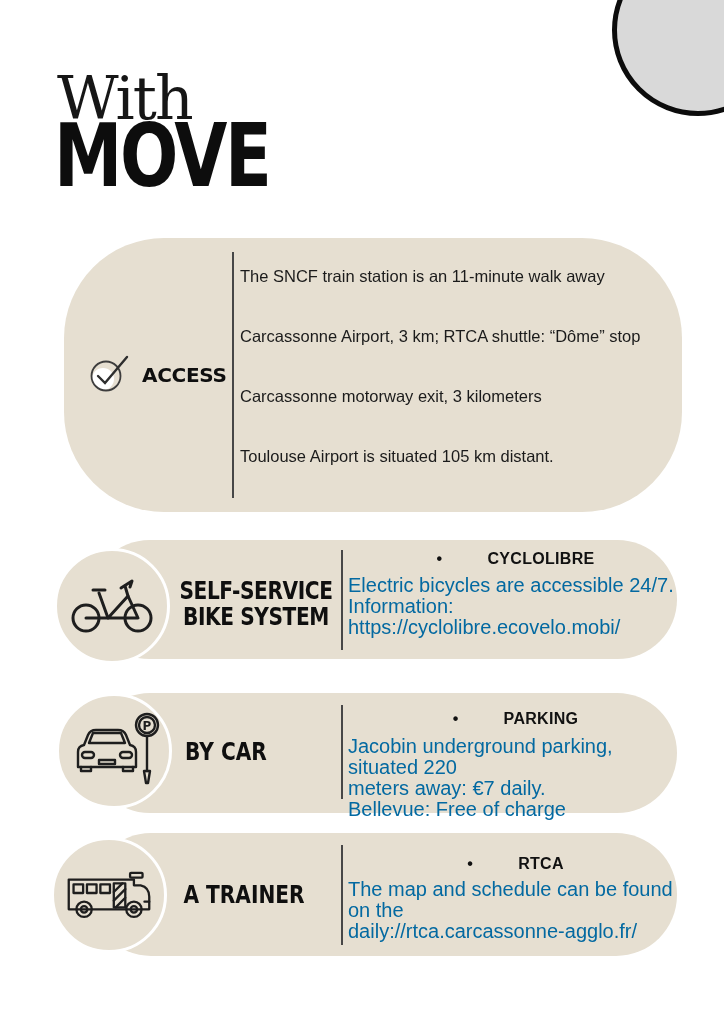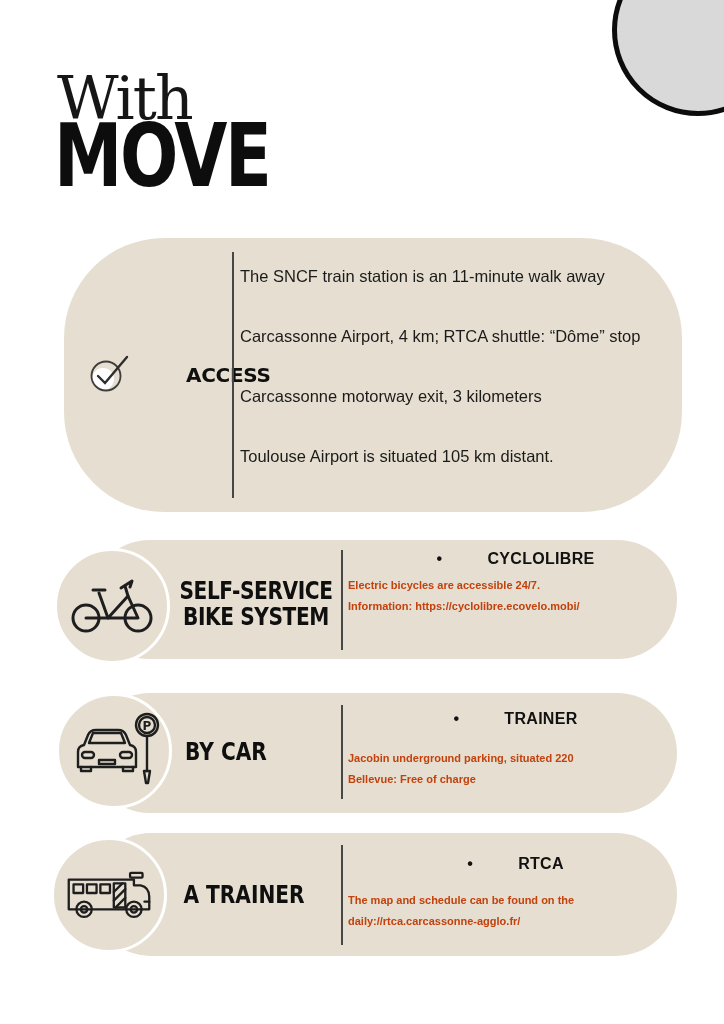--- a/index.html
+++ b/index.html
@@ -84,24 +84,23 @@
     display: flex;
     justify-content: center;
     align-items: baseline;
     gap: 45px;
     font-weight: bold;
     font-size: 16px;
     letter-spacing: 0.3px;
     color: #111111;
   }
   .body-text {
-    font-size: 11px;
+    font-size: 20px;
     line-height: 21px;
-    color: #c2410c;
-    font-weight: bold;
+    color: #0369a1;
   }
 
   
   .panel-access {
     left: 64px; top: 238px;
     width: 618px; height: 274px;
     border-radius: 100px;
   }
   .access-left {
     position: absolute;
@@ -110,21 +109,20 @@
     display: flex;
     align-items: center;
     gap: 8px;
   }
   .access-label {
     font-family: "DejaVu Sans", sans-serif;
     font-weight: bold;
     font-size: 20px;
     letter-spacing: -0.3px;
     color: #0f0f0f;
-    margin-left: 44px;
   }
   .access-divider { left: 168px; top: 14px; height: 246px; }
   .access-lines {
     position: absolute;
     left: 176px; top: 28px;
     width: 455px;
     display: flex;
     flex-direction: column;
     gap: 39px;
     font-size: 16.5px;
@@ -149,33 +147,33 @@
   
   .panel-car {
     left: 90px; top: 693px;
     width: 587px; height: 120px;
     border-radius: 60px;
   }
   .car-circle { left: 56px; top: 693px; width: 116px; height: 116px; }
   .car-title { left: 61px; top: 45px; width: 150px; font-size: 24px; }
   .car-divider { left: 251px; top: 12px; height: 94px; }
   .car-text { position: absolute; left: 258px; top: 17px; width: 335px; }
-  .car-lines { margin-top: 20px; }
+  .car-lines { margin-top: 8px; }
 
   
   .panel-trainer {
     left: 90px; top: 833px;
     width: 587px; height: 123px;
     border-radius: 61px;
   }
   .trainer-circle { left: 51px; top: 837px; width: 116px; height: 116px; }
   .trainer-title { left: 54px; top: 48px; width: 200px; font-size: 24px; }
   .trainer-divider { left: 251px; top: 12px; height: 100px; }
   .trainer-text { position: absolute; left: 258px; top: 22px; width: 335px; }
-  .trainer-lines { margin-top: 17px; }
+  .trainer-lines { margin-top: 6px; }
 </style>
 </head>
 <body>
 
 <div class="page">
 
   <div class="brand-script">With</div>
   <div class="brand-title">MOVE</div>
   <div class="corner-circle"></div>
 
@@ -186,21 +184,21 @@
           <circle cx="15" cy="27" r="11" fill="#ffffff"></circle>
           <circle cx="18" cy="24" r="14.5" fill="none" stroke="#3d3d3d" stroke-width="1.8"></circle>
           <path d="M10,24 L17,31 L39,5" stroke="#2e2e2e" stroke-width="2.4" fill="none" stroke-linecap="round"></path>
         </svg>
       </span>
       <span class="access-label">ACCESS</span>
     </div>
     <div class="vdivider access-divider"></div>
     <div class="access-lines">
       <div>The SNCF train station is an 11-minute walk away</div>
-      <div>Carcassonne Airport, 4 km; RTCA shuttle: “Dôme” stop</div>
+      <div>Carcassonne Airport, 3 km; RTCA shuttle: “Dôme” stop</div>
       <div>Carcassonne motorway exit, 3 kilometers</div>
       <div>Toulouse Airport is situated 105 km distant.</div>
     </div>
   </div>
 
   <div class="panel panel-bike">
     <div class="section-title bike-title">
       <div>SELF-SERVICE</div>
       <div>BIKE SYSTEM</div>
     </div>
@@ -227,24 +225,25 @@
       </svg>
     </span>
   </div>
 
   <div class="panel panel-car">
     <div class="section-title car-title">BY CAR</div>
     <div class="vdivider car-divider"></div>
     <div class="car-text">
       <div class="bullet-heading">
         <span>•</span>
-        <span>TRAINER</span>
+        <span>PARKING</span>
       </div>
       <div class="body-text car-lines">
         <div>Jacobin underground parking, situated 220</div>
+        <div>meters away: €7 daily.</div>
         <div>Bellevue: Free of charge</div>
       </div>
     </div>
   </div>
   <div class="icon-circle car-circle">
     <span>
       <svg width="92" height="76" viewBox="0 0 92 76" fill="none" stroke="#1e1e1e" stroke-width="2.4" stroke-linejoin="round" stroke-linecap="round">
         <path d="M10,56 L10,41 Q10,35 16,34 L20,24 Q22,19 28,19 L50,19 Q56,19 58,24 L62,34 Q68,35 68,41 L68,56 Z"></path>
         <path d="M21,32 L25,22 L53,22 L57,32 Z"></path>
         <rect x="14" y="41" width="12" height="6" rx="3"></rect>

